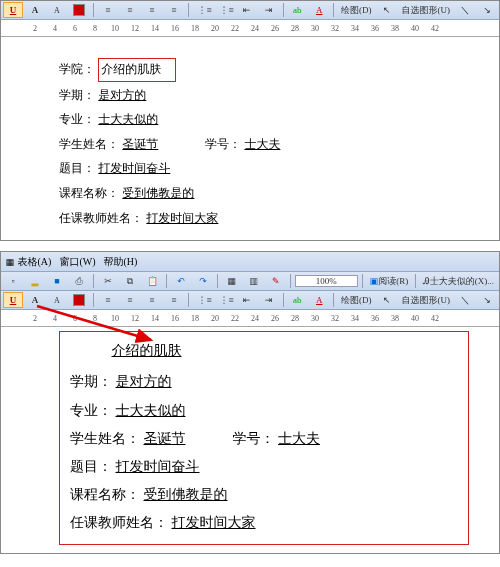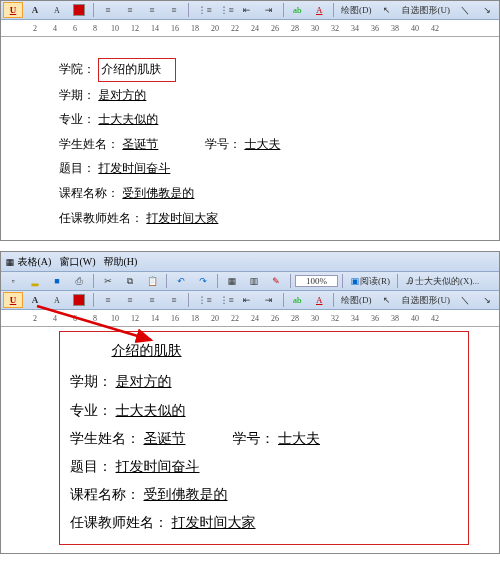--- a/index.html
+++ b/index.html
@@ -277,21 +277,21 @@
     <span class="btn">
         <span class="tiny-icon">▦</span>
       </span>
     <span class="btn">
         <span class="tiny-icon">▥</span>
       </span>
     <span class="btn">
         <span class="tiny-icon" style="color:#c00">✎</span>
       </span>
     <span class="sep"></span>
-    <span class="txt" style="border:1px solid #99b;background:#fff;padding:0 10px">100%</span>
+    <span class="txt" style="border:1px solid #99b;background:#fff;padding:0 20px">100%</span>
     <span class="sep"></span>
     <span class="btn">
         <span class="tiny-icon" style="color:#06c">▣</span>
         <span>阅读(R)</span>
       </span>
     <span class="sep"></span>
     <span class="btn">
         <span class="tiny-icon">Ꭿ</span>
         <span>士大夫似的(X)...</span>
       </span>

